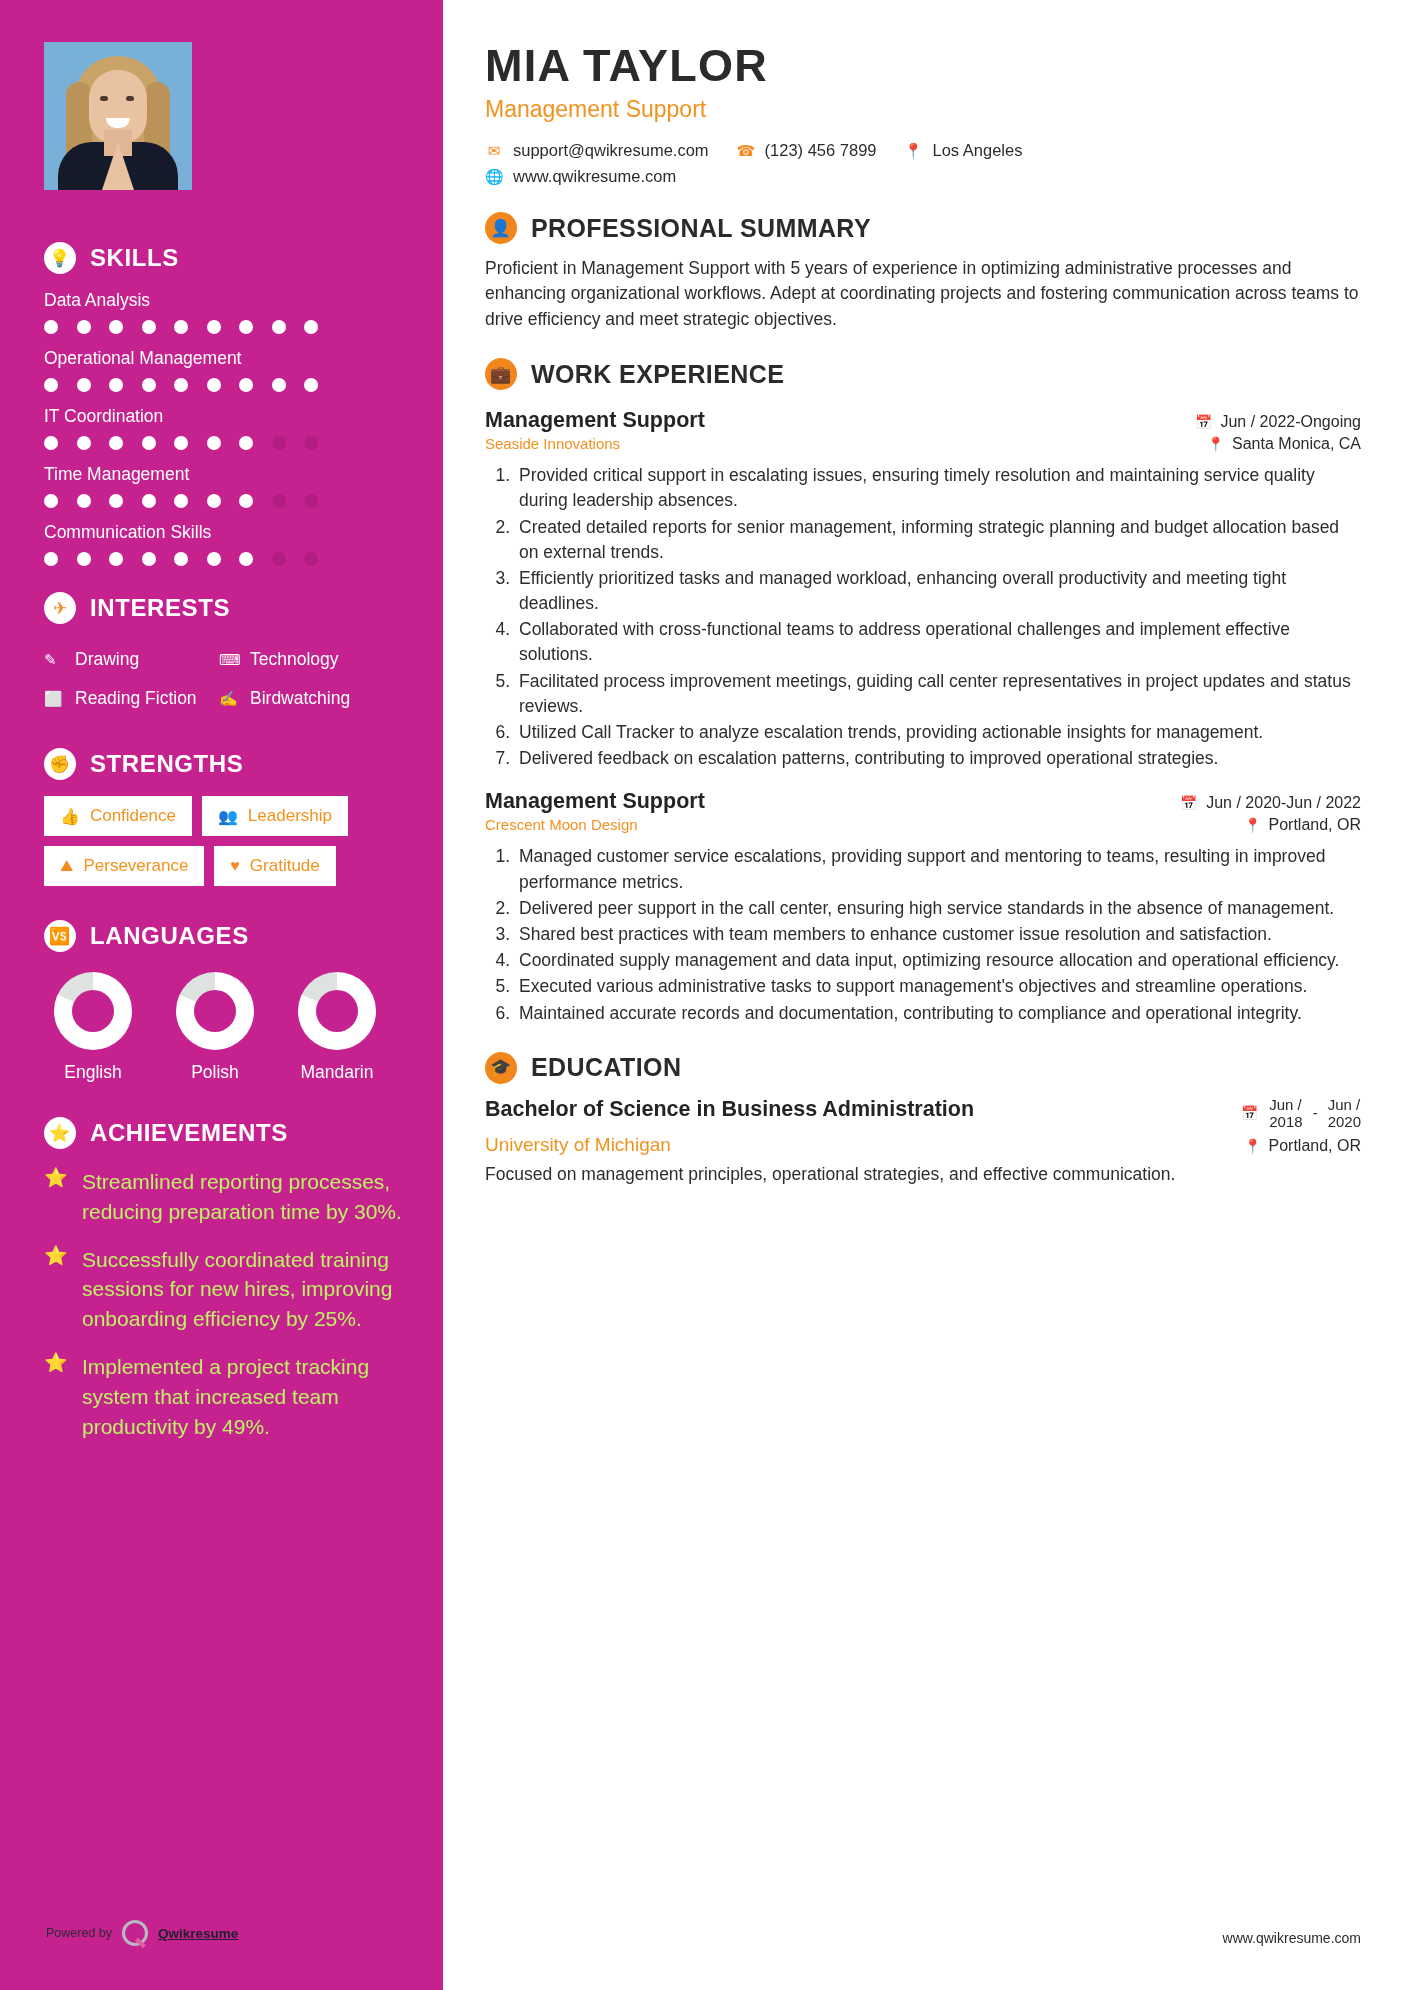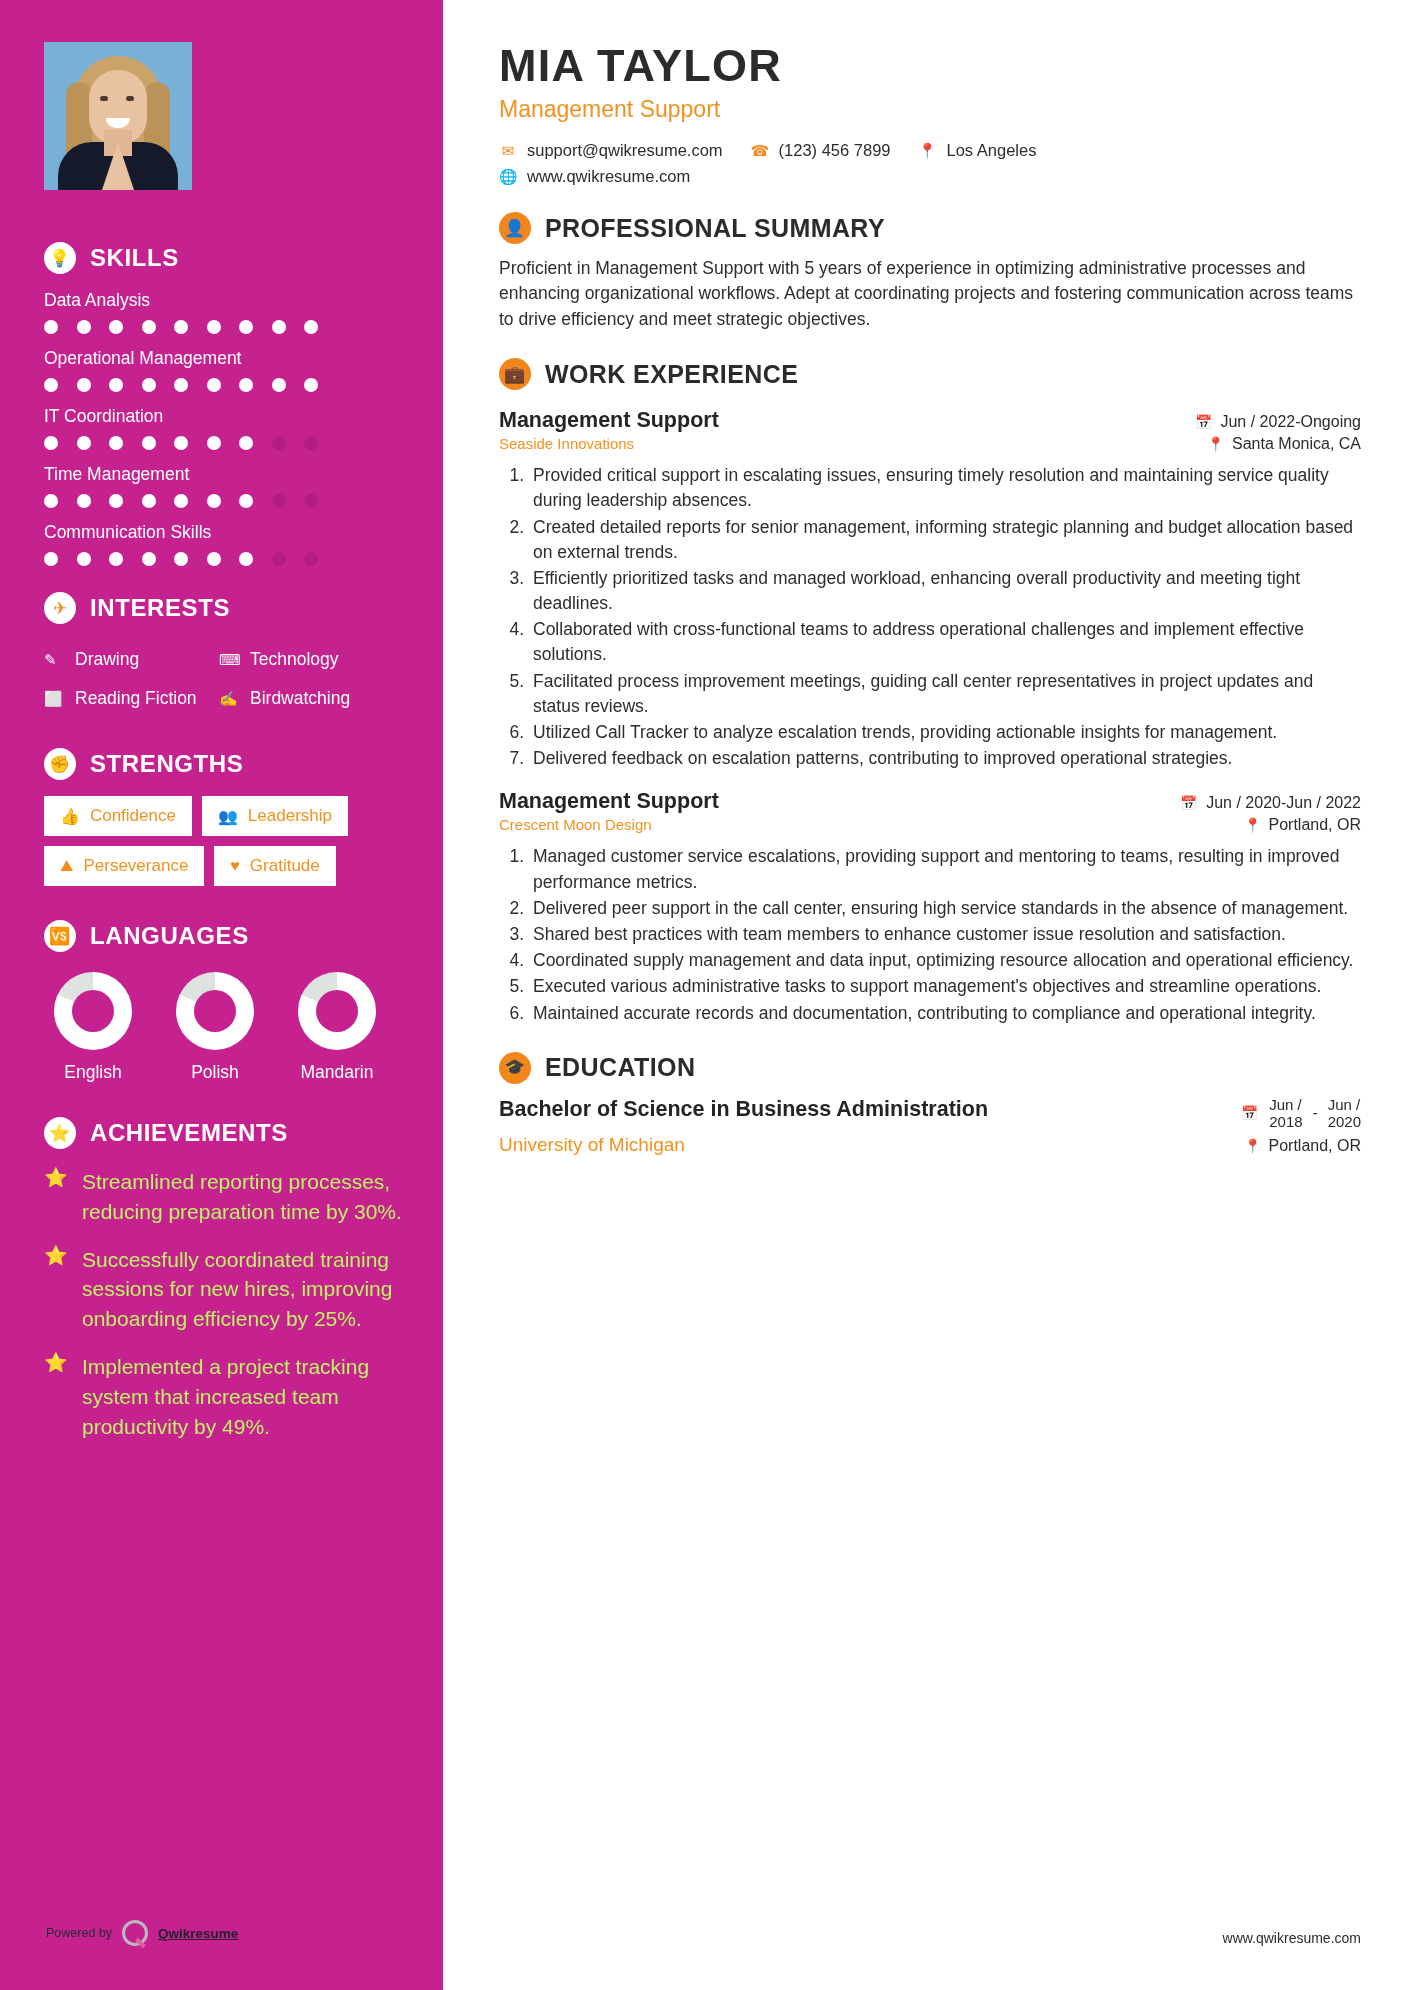--- a/index.html
+++ b/index.html
@@ -143,21 +143,21 @@
     content:''; position:absolute; right:-1px; bottom:-2px;
     width:11px; height:4px; background:#e0609f; transform: rotate(45deg);
   }
   .q-name {
     font-size: 13.5px; color:#1f1f2e; text-decoration: underline; font-weight:600;
   }
 
   
   .content {
     flex: 1;
-    padding: 40px 46px 0 56px;
+    padding: 40px 46px 0 42px;
     position: relative;
   }
   .name {
     font-size: 45px; font-weight: bold; color: #2b2b2b;
     letter-spacing: 1.2px;
   }
   .role { font-size: 23px; color: #f1921e; margin-top: 4px; }
 
   .contact-rows { margin-top: 18px; }
   .c-row { display:flex; align-items:center; gap: 0; margin-bottom: 7px; flex-wrap: wrap;}
@@ -505,18 +505,19 @@
             </span>
           </div>
         </div>
         <div class="edu-sub">
           <div class="edu-school">University of Michigan</div>
           <div class="job-loc">
             <span class="meta-ico">📍</span>
             <span>Portland, OR</span>
           </div>
         </div>
+        <p class="edu-desc">Focused on management principles, operational strategies, and effective communication.</p>
       </div>
     </section>
 
     <div class="site-footer">www.qwikresume.com</div>
   </main>
 </div>
 
 </body></html>

